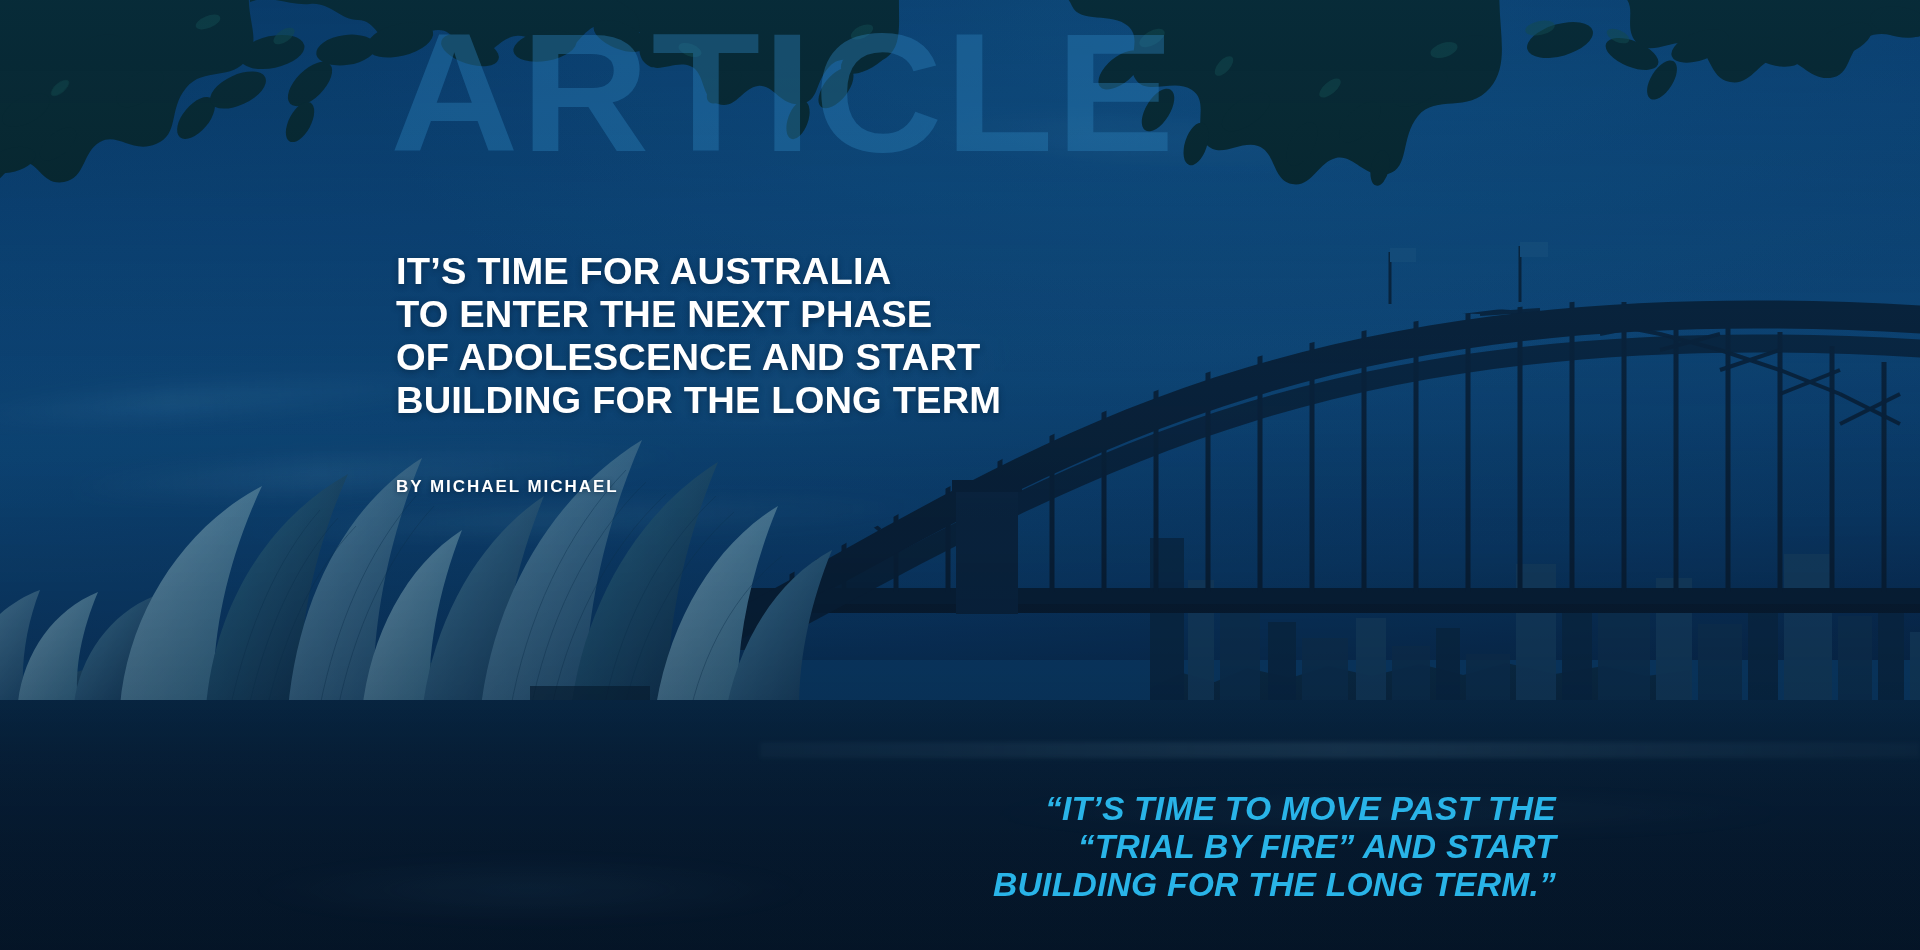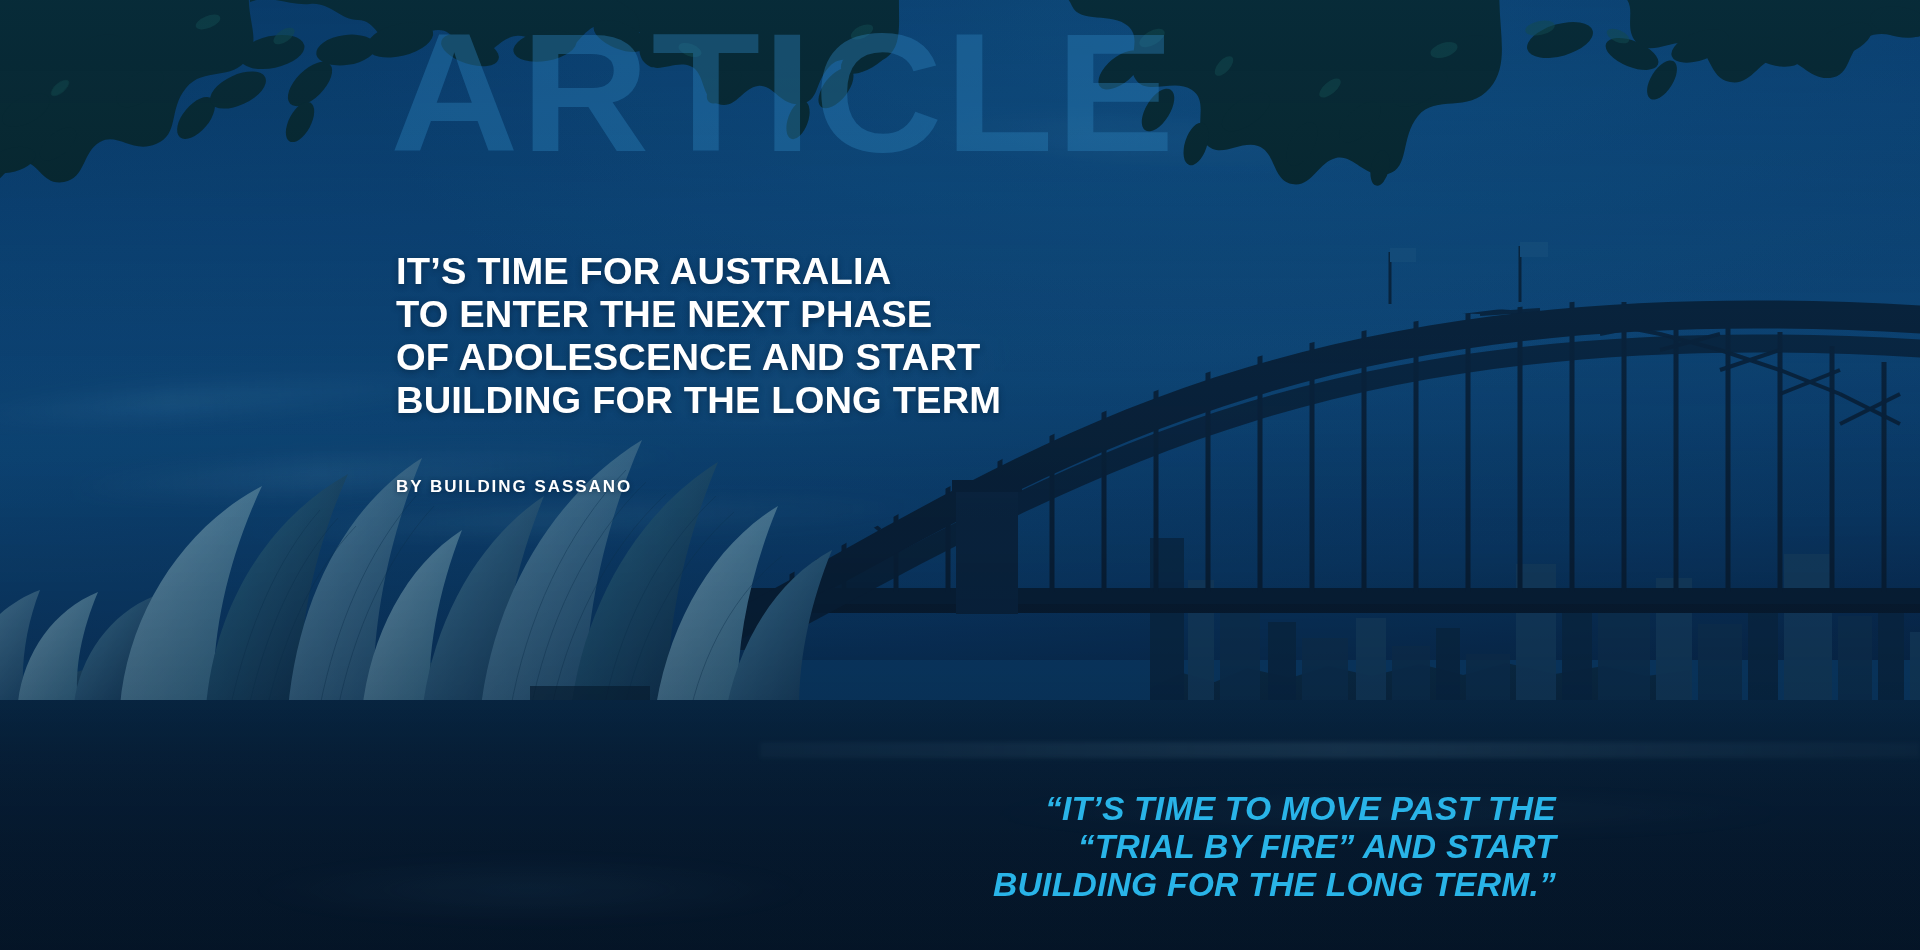--- a/index.html
+++ b/index.html
@@ -410,21 +410,21 @@
 
     <div class="watermark">ARTICLE</div>
 
     <div class="headline">
       <span class="ln">IT’S TIME FOR AUSTRALIA</span>
       <span class="ln">TO ENTER THE NEXT PHASE</span>
       <span class="ln">OF ADOLESCENCE AND START</span>
       <span class="ln">BUILDING FOR THE LONG TERM</span>
     </div>
 
-    <div class="byline">BY BUILDING SASSANO</div>
+    <div class="byline">BY MICHAEL MICHAEL</div>
 
     <div class="pullquote">
       <span class="ln">“IT’S TIME TO MOVE PAST THE</span>
       <span class="ln">“TRIAL BY FIRE” AND START</span>
       <span class="ln">BUILDING FOR THE LONG TERM.”</span>
     </div>
 
   </div>
 </div>
 

